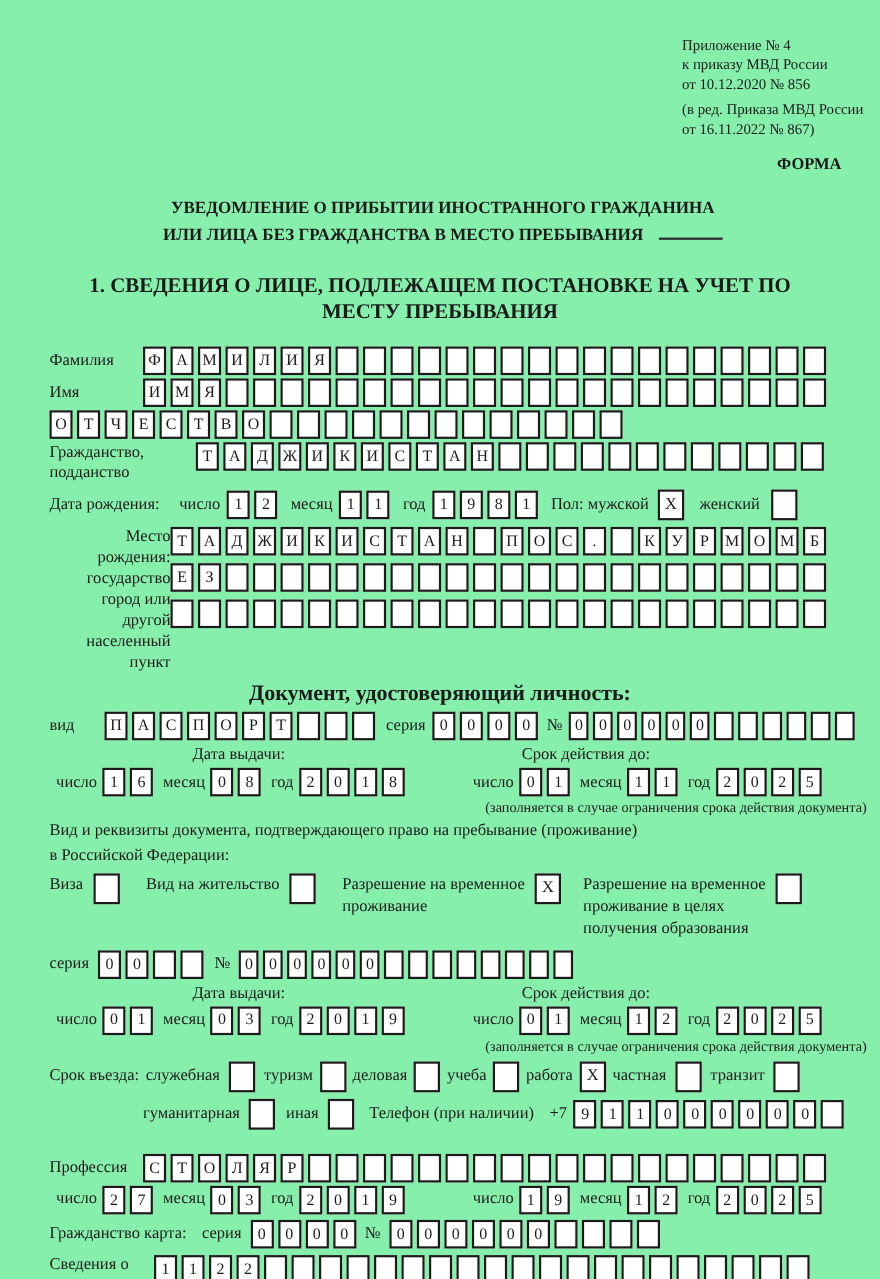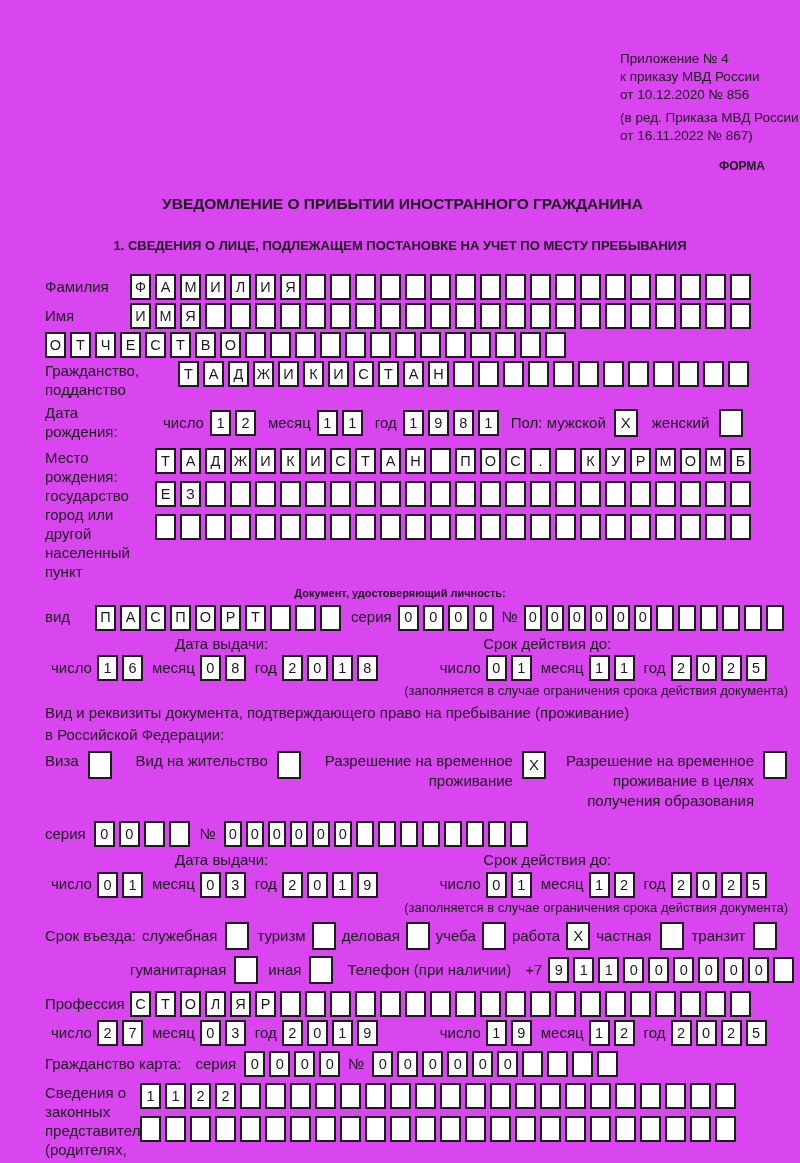--- a/index.html
+++ b/index.html
@@ -1,83 +1,84 @@
 <!DOCTYPE html>
 <html lang="ru"><head>
 <meta charset="utf-8">
 <style>
   html,body{margin:0;padding:0;background:#fff;}
   .page{
     width:800px;height:1163px;overflow:hidden;box-sizing:border-box;
-    background:#d946ef;color:#1a1a1a;position:relative;
-    padding:50px 0 0 45px;
-    font-family:Liberation Sans, sans-serif;
+    background:#86efac;color:#1a1a1a;position:relative;
+    padding:32px 0 0 45px;
+    font-family:Liberation Serif, serif;
     font-size:15px;line-height:1.25;
   }
   .hdr{margin-left:575px;width:220px;font-size:13.5px;line-height:18px;}
   .hdr .gap{margin-top:5px;}
-  .forma{font-weight:bold;text-align:right;padding-right:35px;margin-top:14px;font-size:12px;}
+  .forma{font-weight:bold;text-align:right;padding-right:35px;margin-top:14px;font-size:15px;}
   .title{font-weight:bold;text-align:center;font-size:15.5px;line-height:24px;margin-top:18px;margin-right:40px;}
   .tline{display:inline-block;width:58px;border-bottom:2px solid #2a2a2a;margin-left:14px;height:14px;}
-  .sec{font-weight:bold;text-align:center;font-size:13px;margin-top:22px;margin-right:45px;}
+  .sec{font-weight:bold;text-align:center;font-size:19px;margin-top:22px;margin-right:45px;}
   .row{display:flex;align-items:center;margin-bottom:3px;}
   .row.top{align-items:flex-start;}
   .lbl{flex:none;}
   .l85{width:85px;} .l50{width:50px;} .l108{width:108px;}
   .l193{width:193px;} .l133{width:133px;} .l110{width:110px;} .l95{width:95px;}
   .two{line-height:19px;}
   .pre{white-space:pre-line;}
   .boxrow{display:inline-flex;flex:none;}
   .cell{
     display:inline-flex;flex:none;justify-content:center;align-items:center;
     width:17px;height:22px;border:2px solid #1b1b1b;margin-right:4px;
     font-size:14.5px;background:#fff;
   }
   .sm .cell{width:14px;}
   .checkbox{
     display:inline-flex;flex:none;justify-content:center;align-items:center;
     width:20px;height:24px;border:2px solid #1b1b1b;font-size:15px;background:#fff;
   }
   .w{flex:none;}
   .g4{margin-left:4px;} .g6{margin-left:6px;} .g8{margin-left:8px;} .g10{margin-left:10px;} .g14{margin-left:14px;}
-  .dochdr{font-weight:bold;text-align:center;margin:6px 45px 4px 0;font-size:11px;}
+  .dochdr{font-weight:bold;text-align:center;margin:6px 45px 4px 0;font-size:20px;}
   .dh{display:flex;margin-bottom:2px;margin-top:4px;}
   .dh1{margin-left:130px;} .dh2{margin-left:215px;}
   .dates{display:flex;align-items:center;margin-bottom:2px;}
   .dgrp{display:flex;align-items:center;gap:5px;margin-left:6px;}
   .dgrp2{margin-left:58px;}
   .note{font-size:13px;text-align:right;padding-right:12px;margin-bottom:4px;}
   .plain{margin-bottom:4px;}
   .opts{display:flex;align-items:flex-start;margin-top:6px;margin-bottom:10px;}
   .opt{display:flex;align-items:flex-start;}
-  .olbl{white-space:pre-line;text-align:right;line-height:20px;margin-right:9px;}
+  .olbl{white-space:pre-line;text-align:left;line-height:20px;margin-right:9px;}
   .mleft20{margin-left:20px;} .mleft24{margin-left:24px;}
   .stack{display:flex;flex-direction:column;gap:7px;}
   .stack .boxrow{margin-bottom:0;}
-  .bp{margin-top:6px;margin-bottom:4px;}
+  .bp{margin-top:6px;margin-bottom:4px;text-align:right;}
   .purline{margin-top:6px;}
   .repblock{margin-top:6px;}
 </style>
 </head>
 <body>
 
 <div class="page">
 
   <div class="hdr">
     <div>Приложение № 4</div>
     <div>к приказу МВД России</div>
     <div>от 10.12.2020 № 856</div>
     <div class="gap">(в ред. Приказа МВД России</div>
     <div>от 16.11.2022 № 867)</div>
   </div>
 
   <div class="forma">ФОРМА</div>
 
   <div class="title">
     <div>УВЕДОМЛЕНИЕ О ПРИБЫТИИ ИНОСТРАННОГО ГРАЖДАНИНА</div>
+    <div><span>ИЛИ ЛИЦА БЕЗ ГРАЖДАНСТВА В МЕСТО ПРЕБЫВАНИЯ</span><span class="tline"></span></div>
   </div>
 
   <div class="sec" style="margin-bottom:20px;">1. СВЕДЕНИЯ О ЛИЦЕ, ПОДЛЕЖАЩЕМ ПОСТАНОВКЕ НА УЧЕТ ПО МЕСТУ ПРЕБЫВАНИЯ</div>
 
   <div class="row">
     <span class="lbl l85">Фамилия</span>
     <span class="boxrow">
         <span class="cell">Ф</span>
         <span class="cell">А</span>
         <span class="cell">М</span>
@@ -524,21 +525,21 @@
         <span class="cell">0</span>
         <span class="cell">0</span>
         <span class="cell">0</span>
         <span class="cell">0</span>
         <span class="cell">0</span>
         <span class="cell">0</span>
         <span class="cell"></span>
       </span>
   </div>
 
-  <div class="row" style="margin-top:7px;">
+  <div class="row" style="margin-top:22px;">
     <span class="lbl l85">Профессия</span>
     <span class="boxrow">
         <span class="cell">С</span>
         <span class="cell">Т</span>
         <span class="cell">О</span>
         <span class="cell">Л</span>
         <span class="cell">Я</span>
         <span class="cell">Р</span>
         <span class="cell"></span>
         <span class="cell"></span>

